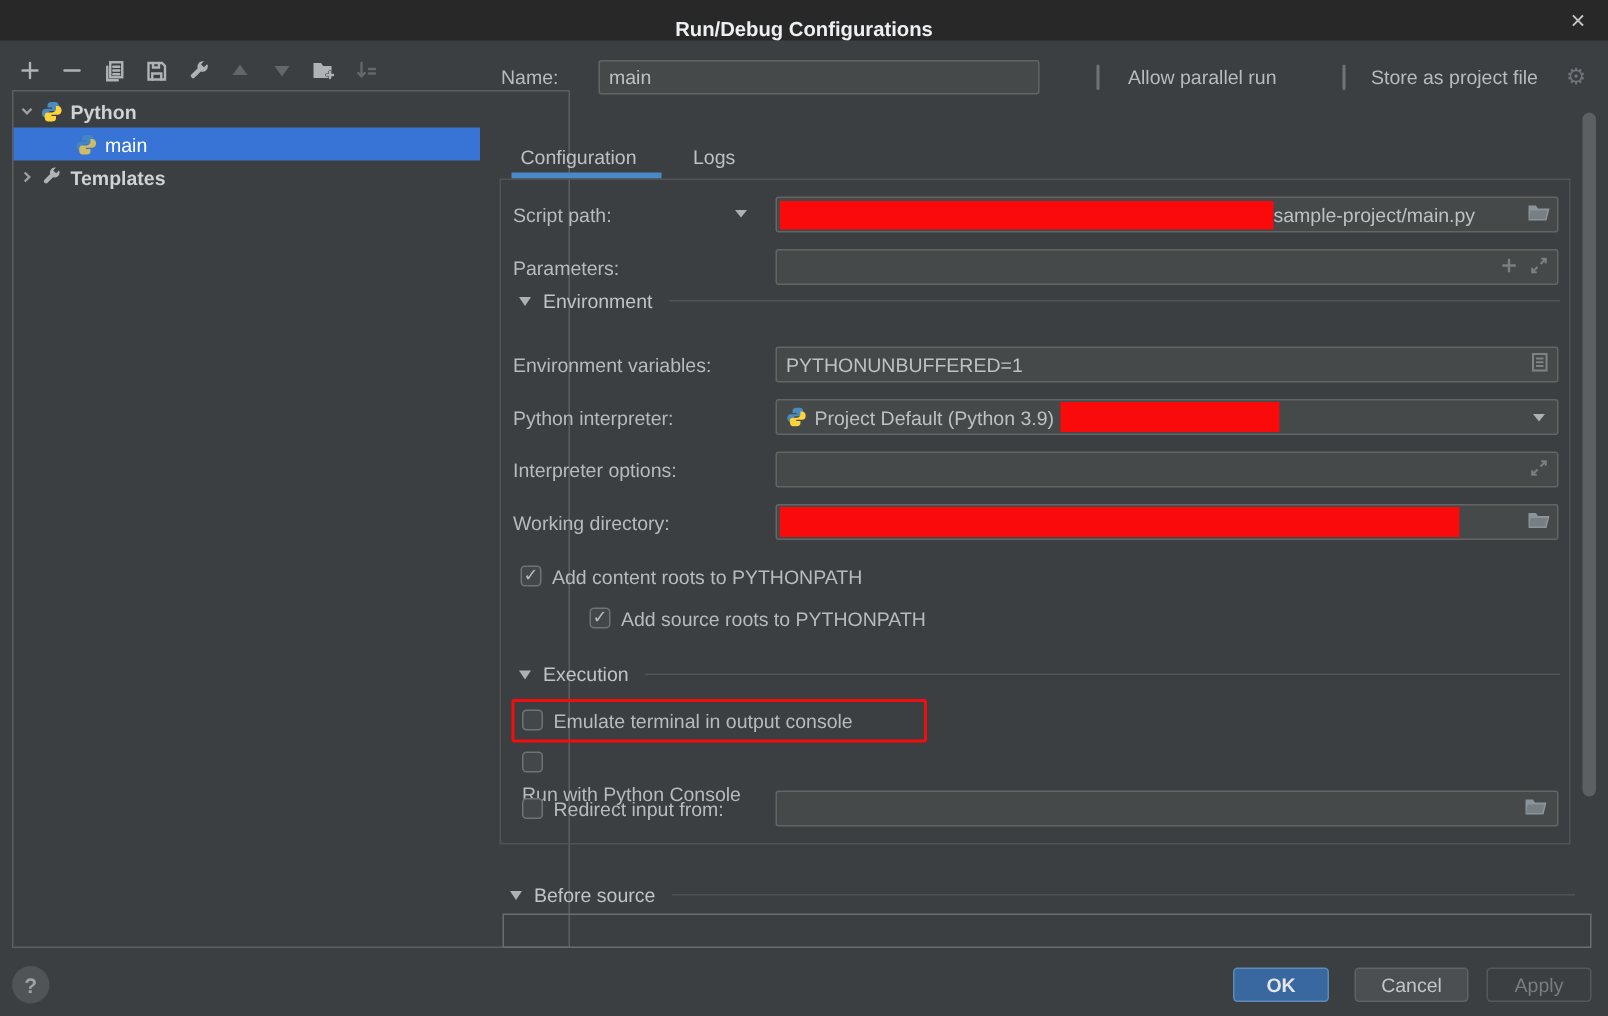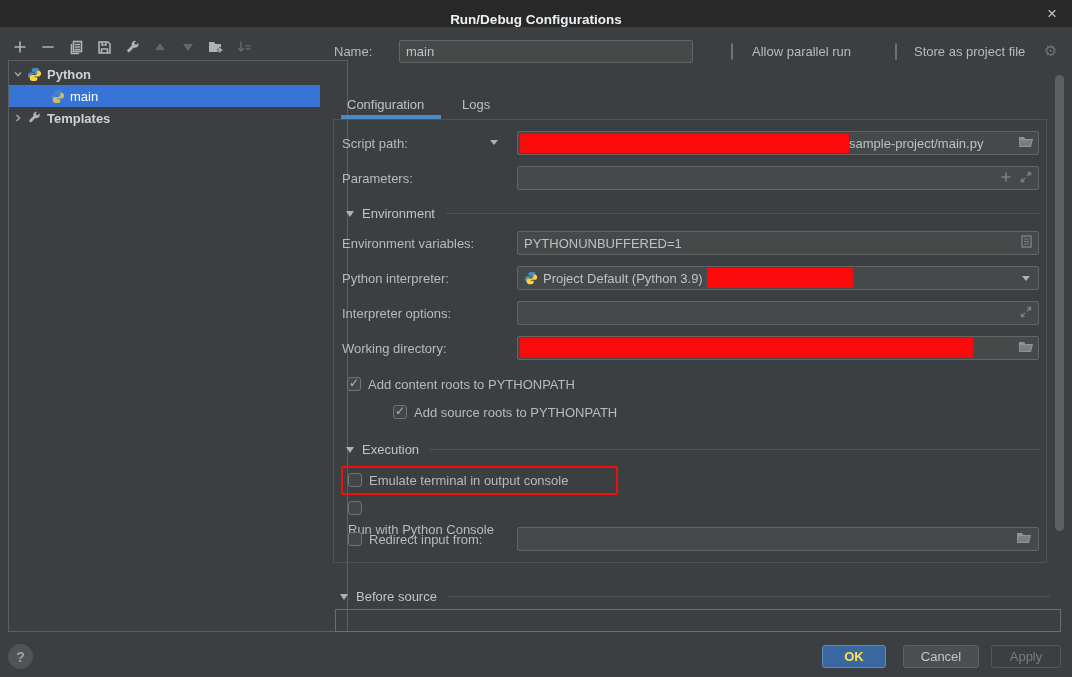--- a/index.html
+++ b/index.html
@@ -23,21 +23,21 @@
   
   .toolbar { left:12px; top:37px; height:20px; display:flex; align-items:center; gap:12px; }
   .tbi { width:16px; height:16px; display:flex; align-items:center; justify-content:center; }
   .tbi svg { display:block; }
   .ic-stroke { stroke:#b0b3b5; stroke-width:1.6; fill:none; stroke-linecap:round; }
   .ic-fill { fill:#b0b3b5; }
   .disabled .ic-stroke { stroke:#63676a; }
   .disabled .ic-fill { fill:#63676a; }
 
   
-  .tree { left:8px; top:60px; width:340px; height:572px; border:1px solid #5c5f60; }
+  .tree { left:8px; top:60px; width:372px; height:572px; border:1px solid #5c5f60; }
   .tree-row { position:absolute; left:0; width:311px; height:22px;
     display:flex; align-items:center; color:#ced2d5; }
   .tree-row .chev { width:18px; display:flex; justify-content:center; }
   .tree-row.sel { background:#3874d6; color:#ffffff; }
   .tree-label-bold { font-weight:bold; }
   .tree-icon { width:15px; height:15px; margin-right:5px; }
 
   
   .lbl { color:#b6bbbe; }
   .field { background:#45494a; border:1px solid #646464; border-radius:2px;
@@ -69,21 +69,21 @@
   .highlight-box { left:341px; top:466px; width:277px; height:29px;
     border:2px solid #f30e0e; border-radius:2px; }
 
   
   .before-box { left:335px; top:609px; width:726px; height:23px; border:1px solid #6a6c6d; }
 
   
   .btn { position:absolute; top:645px; height:23px; border-radius:3px;
     display:flex; align-items:center; justify-content:center; font-size:13px; cursor:default; }
   .btn-ok { left:822px; width:64px; background:#38689f; border:1px solid #5d8ab9;
-    color:#fde047; font-weight:bold; }
+    color:#e5e5e5; font-weight:bold; }
   .btn-cancel { left:903px; width:76px; background:#4b4f51; border:1px solid #5e6264; color:#c2c6c8; }
   .btn-apply { left:991px; width:70px; background:transparent; border:1px solid #55585a; color:#797d7f; }
   .help { left:8px; top:644px; width:25px; height:25px; border-radius:50%;
     background:#515456; color:#9fa3a6; display:flex; align-items:center; justify-content:center;
     font-size:14px; font-weight:bold; }
 
   
   .scroll-thumb { left:1055px; top:75px; width:9px; height:456px;
     background:#5c6062; border-radius:5px; }
 </style>
@@ -229,21 +229,21 @@
           <path d="M6 1.5v9M1.5 6h9" style="stroke:#7b7f81;stroke-width:1.6"></path>
         </svg></span>
     <span>
       <svg width="12" height="12">
           <path d="M7.5 1.5h3v3M10.5 1.5L7 5M4.5 10.5h-3v-3M1.5 10.5L5 7" style="stroke:#7b7f81;stroke-width:1.4;fill:none"></path>
         </svg></span>
   </span>
 </div>
 
 
-<div class="abs section-hdr" style="left:346px; top:206px; width:694px;justify-content:flex-end;">
+<div class="abs section-hdr" style="left:346px; top:193px; width:694px;justify-content:flex-end;">
   <span class="tri"></span>
   <span class="txt">Environment</span>
   <span class="rule"></span>
 </div>
 
 
 <span class="abs lbl" style="left:342px; top:236px;">Environment variables:</span>
 <div class="abs field" style="left:517px; top:231px; width:522px; height:24px;">
   <span>PYTHONUNBUFFERED=1</span>
   <span class="mla">

